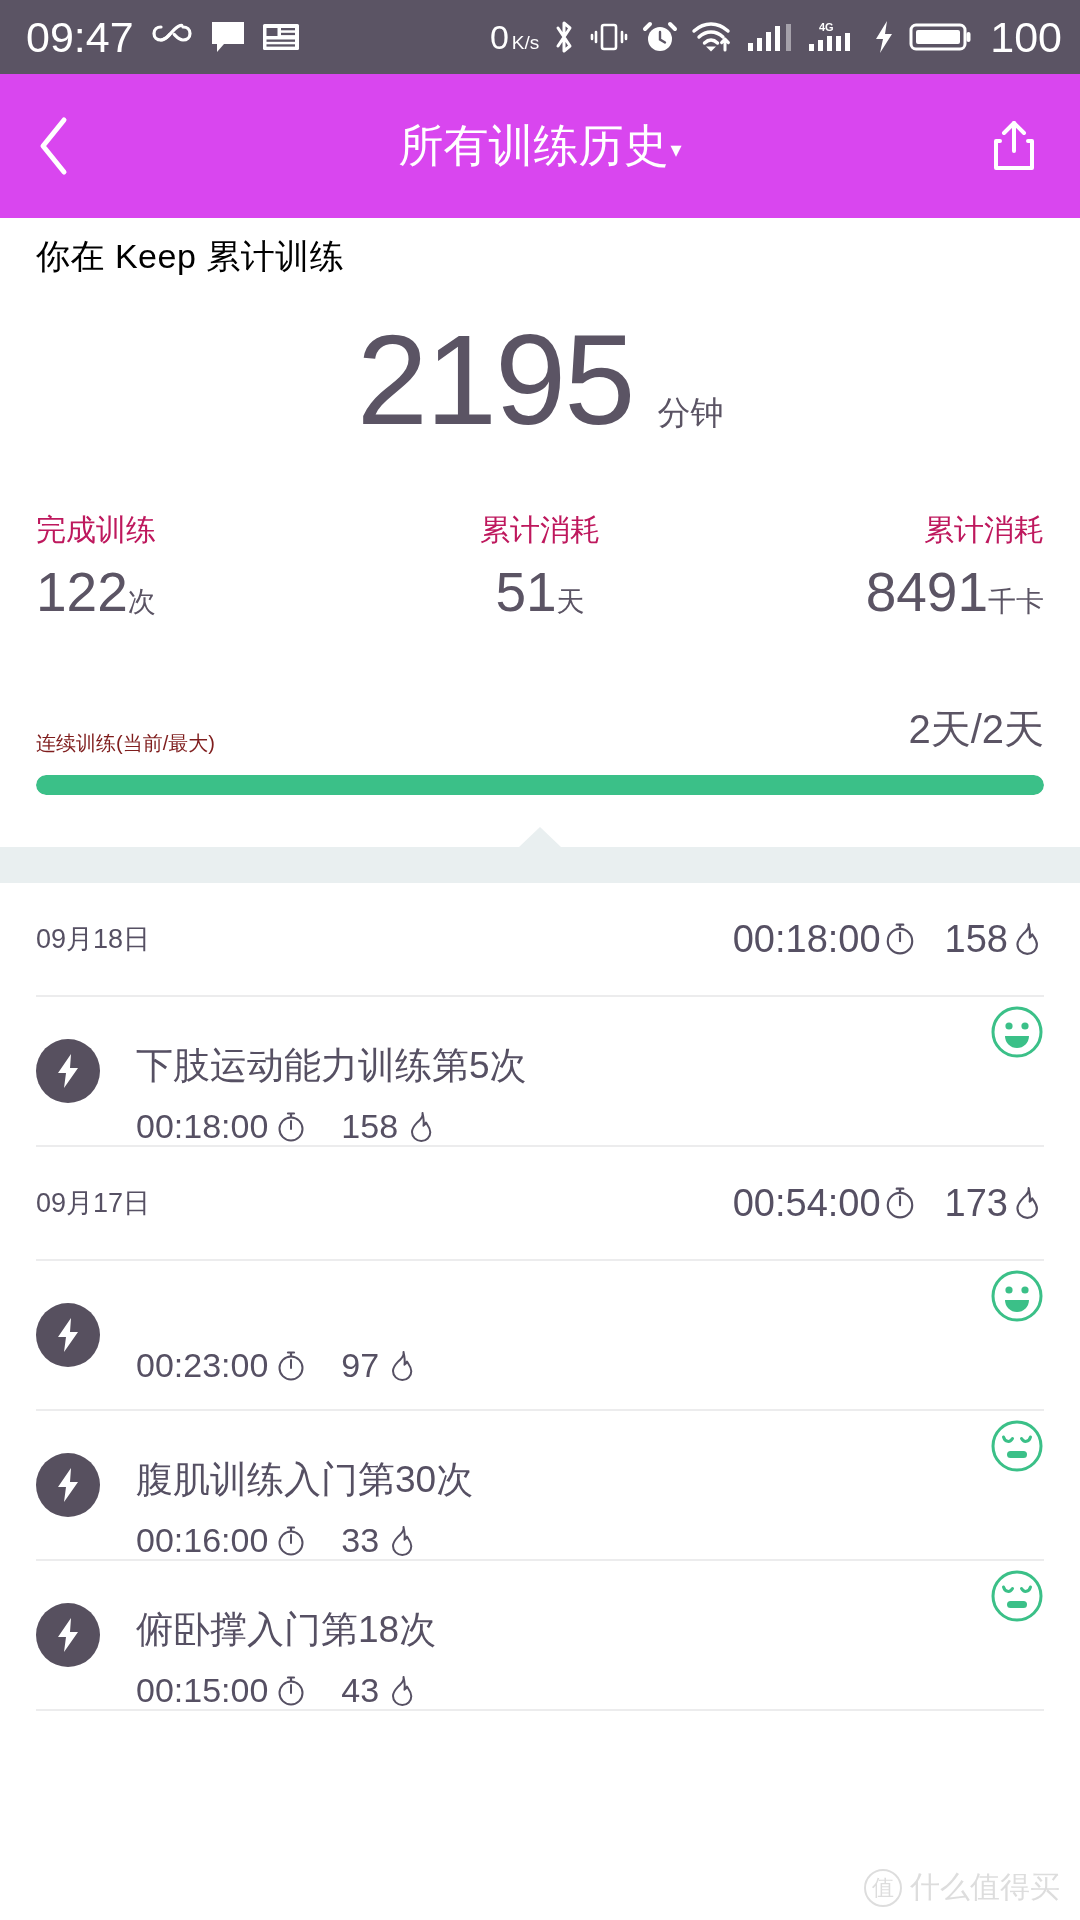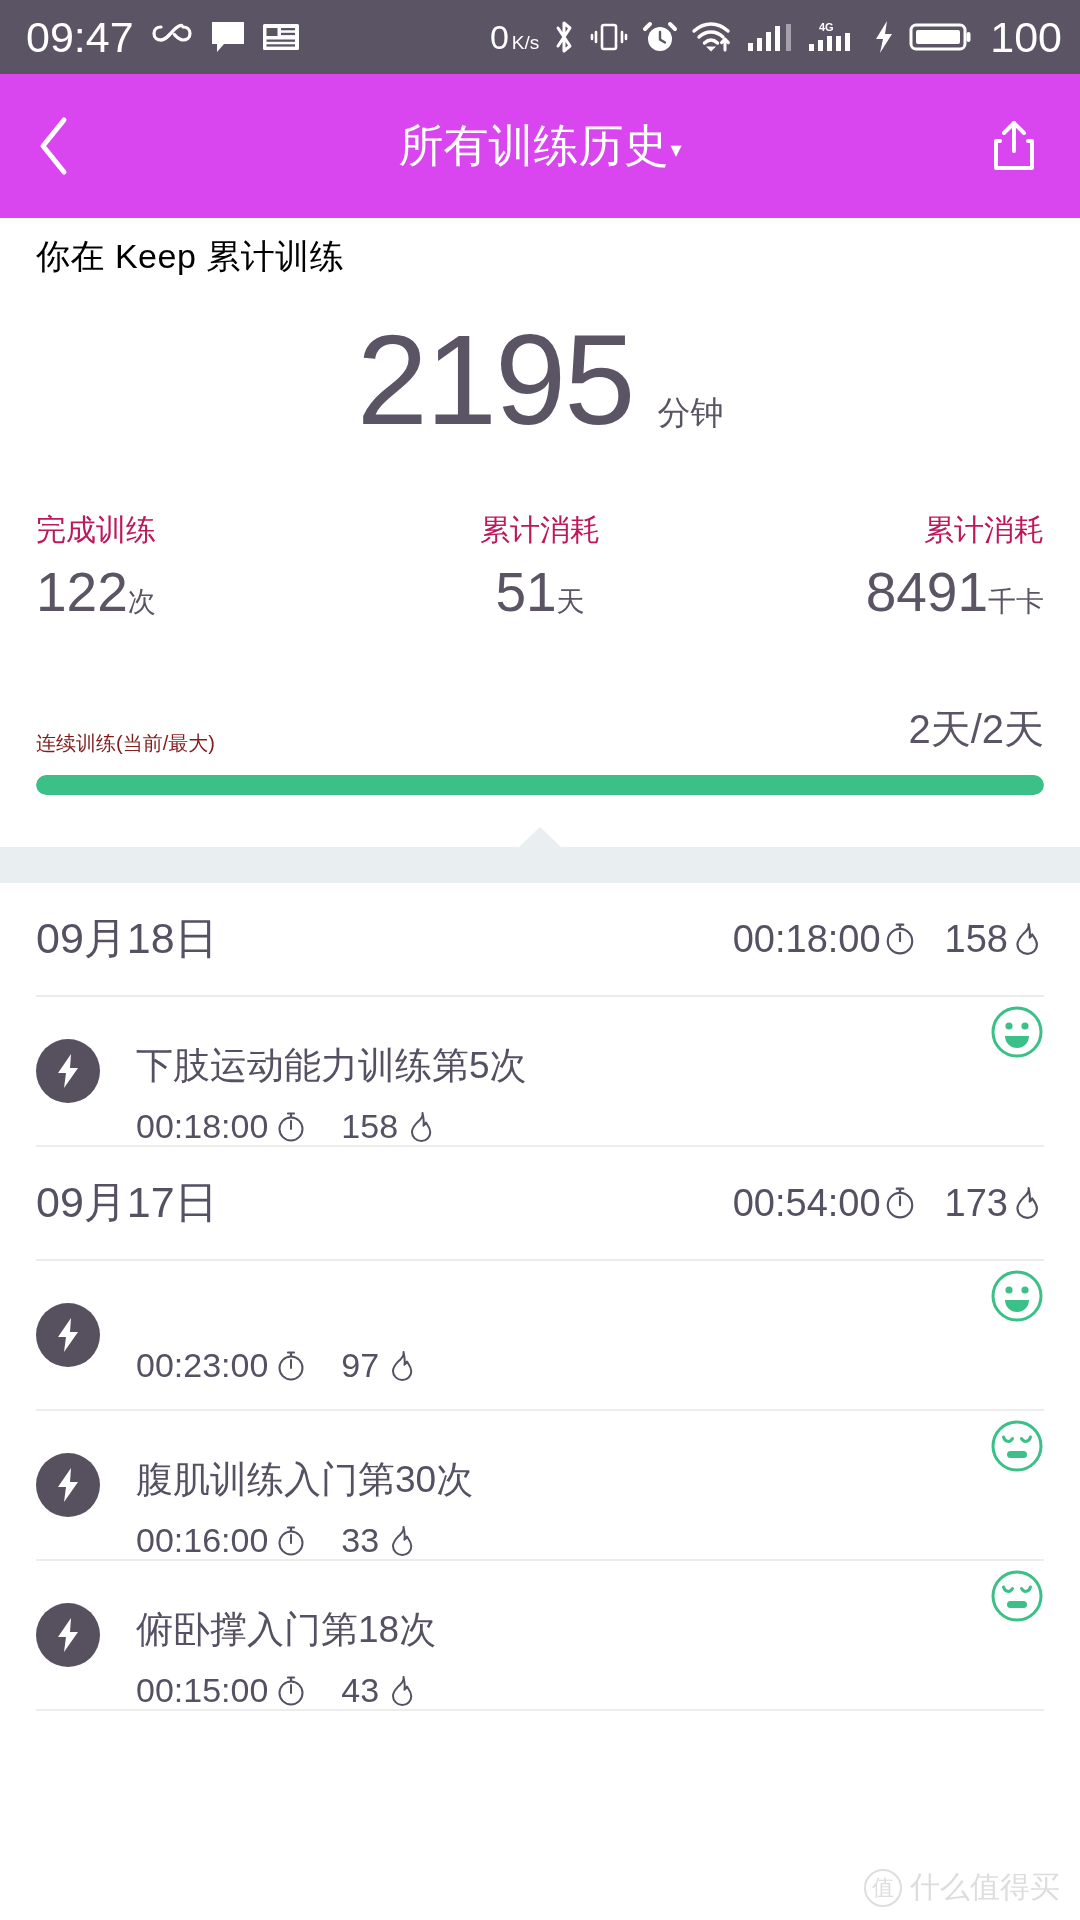--- a/index.html
+++ b/index.html
@@ -216,21 +216,21 @@
     background: #ffffff;
   }
   .date-row {
     height: 112px;
     display: flex;
     align-items: center;
     padding: 0 36px;
     box-sizing: border-box;
   }
   .date-text {
-    font-size: 43px;
+    font-size: 27px;
     color: #565063;
   }
   .date-right {
     margin-left: auto;
     display: flex;
     align-items: center;
     gap: 28px;
     font-size: 38px;
     color: #565063;
   }

